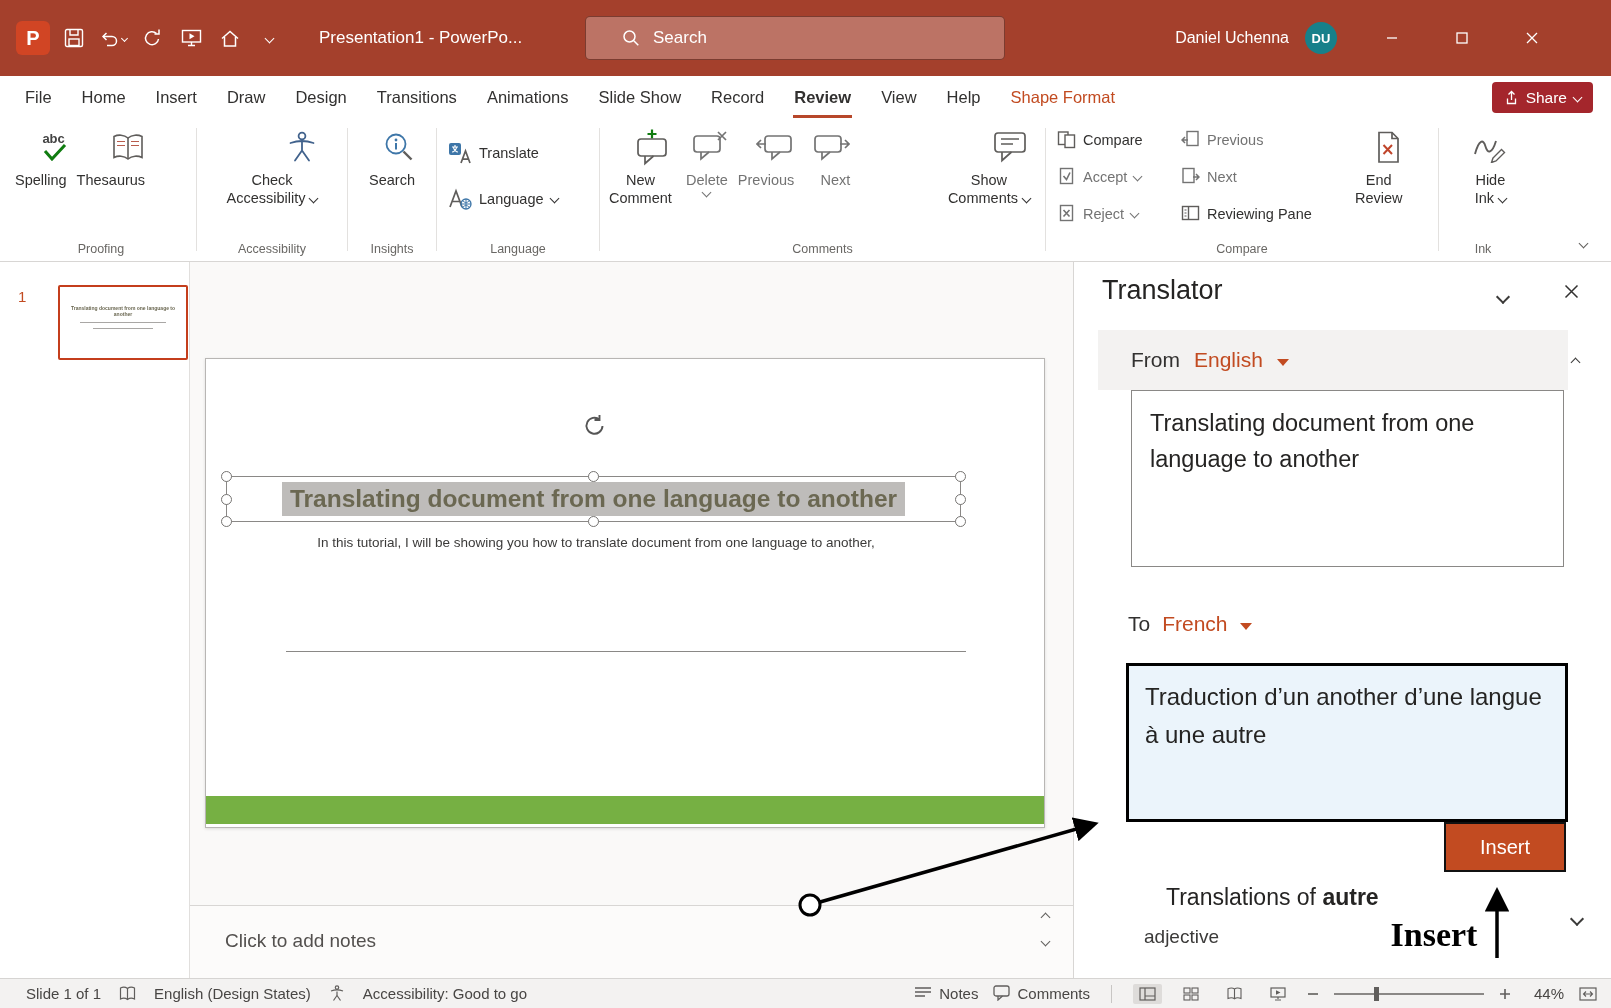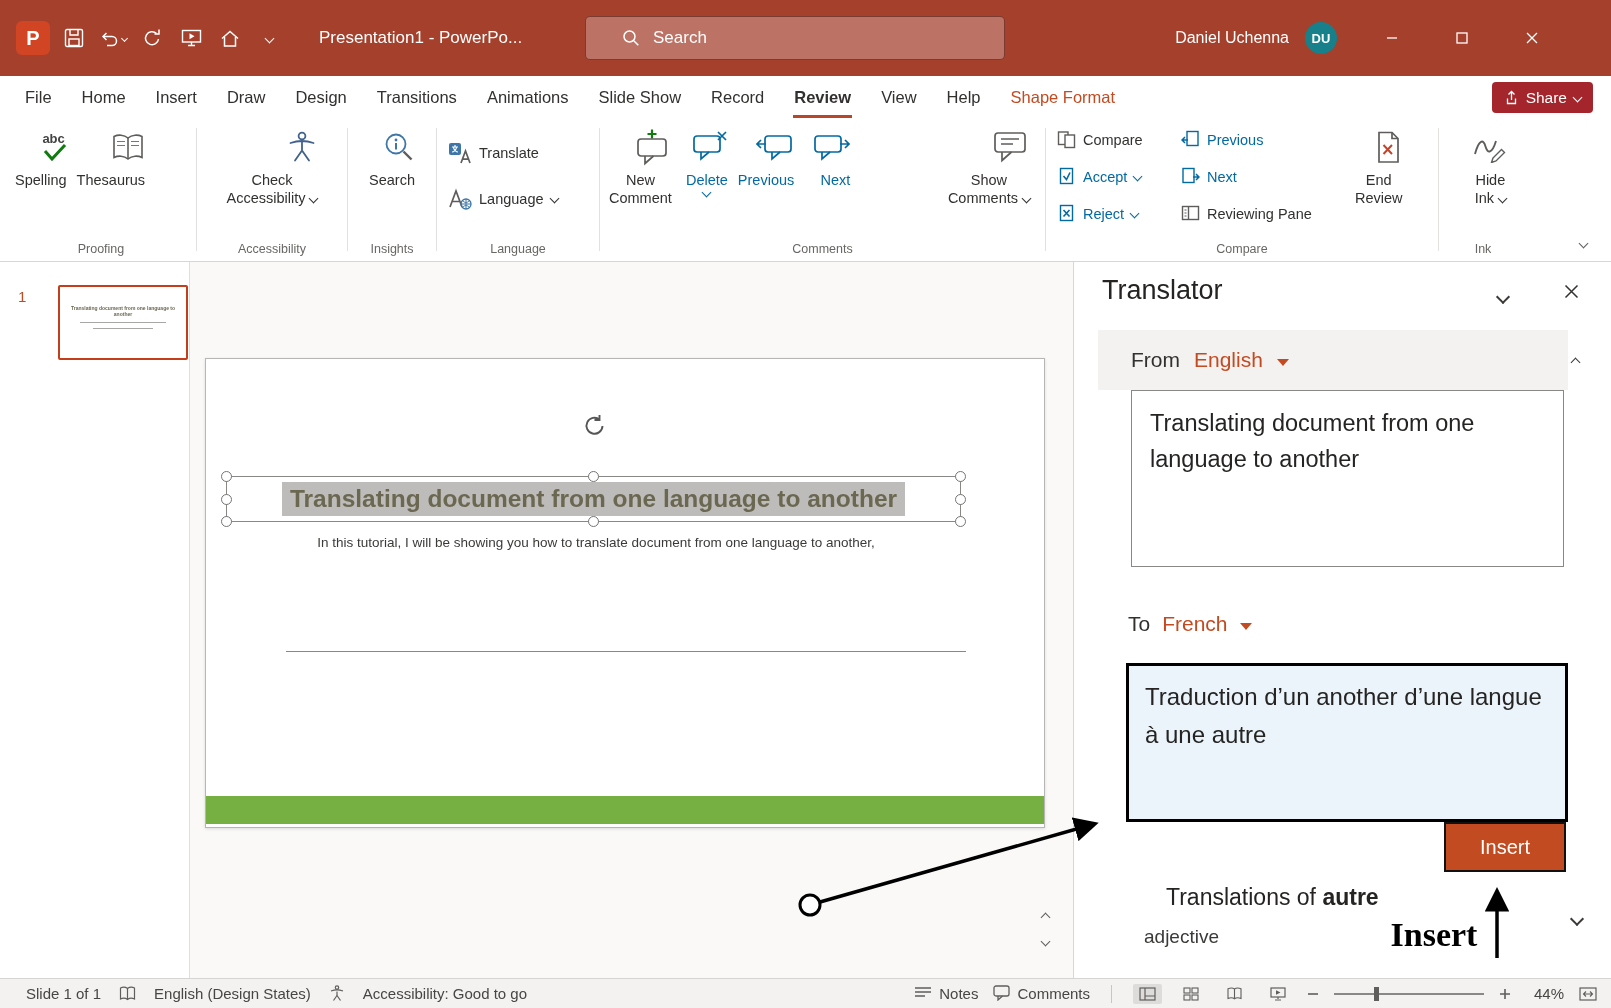--- a/index.html
+++ b/index.html
@@ -34,21 +34,21 @@
 .ribbon{position:absolute;left:0;top:118px;width:100%;height:144px;background:#fff;border-bottom:1px solid #D8D6D4;display:flex;padding:0 6px}
 .rgroup{position:relative;padding:4px 4px 24px}
 .glabel{position:absolute;left:0;right:0;bottom:5px;text-align:center;font-size:12.5px;color:#696764}
 .rsep{width:1px;background:#E3E1DF;margin:10px 0}
 .gbody{display:flex;align-items:flex-start;height:114px}
 .bigbtn{display:flex;flex-direction:column;align-items:flex-end;padding:4px 5px;border-radius:4px;min-width:56px;color:#323130}
 .bigbtn .bicon{height:42px;display:flex;flex-direction:column;align-items:center;justify-content:center}
 .blabel{display:flex;flex-direction:column;align-items:center;font-size:14.5px;line-height:18px;margin-top:3px;text-align:center}
 .blabel .l2{display:flex;align-items:center;gap:5px}
 .smallbtn{display:flex;align-items:center;gap:7px;height:35px;padding:0 7px;font-size:14.5px;border-radius:4px;color:#323130;white-space:nowrap}
-.disabled{color:#0369a1}
+.disabled{color:#737373}
 .gcol{display:flex;flex-direction:column;gap:2px}
 .abc{font-size:13px;font-weight:700;color:#444;line-height:11px}
 .g-proofing{width:190px}.g-access{width:150px}.g-insights{width:88px}
 .g-language{width:162px}.g-comments{width:445px}.g-compare{width:392px}.g-ink{width:88px}
 .g-language .gcol{padding-top:13px;gap:11px}
 .g-comments .gbody{width:100%}
 .showc{margin-left:auto;margin-right:6px}
 .collapse-ribbon{position:absolute;right:24px;bottom:10px;color:#605E5C}
 
 
@@ -529,20 +529,23 @@
         <span class="h bl"></span>
         <span class="h bm"></span>
         <span class="h br"></span>
       </div>
       <div class="bodytext">
         <div>In this tutorial, I will be showing you how to translate document from one language to another,</div>
       </div>
       <div class="hr"></div>
       <div class="greenbar"></div>
     </div>
+    <div class="notes">
+      <span>Click to add notes</span>
+    </div>
     <div class="notes-scroll">
       <span class="chev up"></span>
       <span class="chev"></span>
     </div>
   </div>
 
   <div class="pane">
     <div class="pane-title">Translator</div>
     <div class="pane-collapse"><span class="chev big"></span></div>
     <div class="pane-close">

